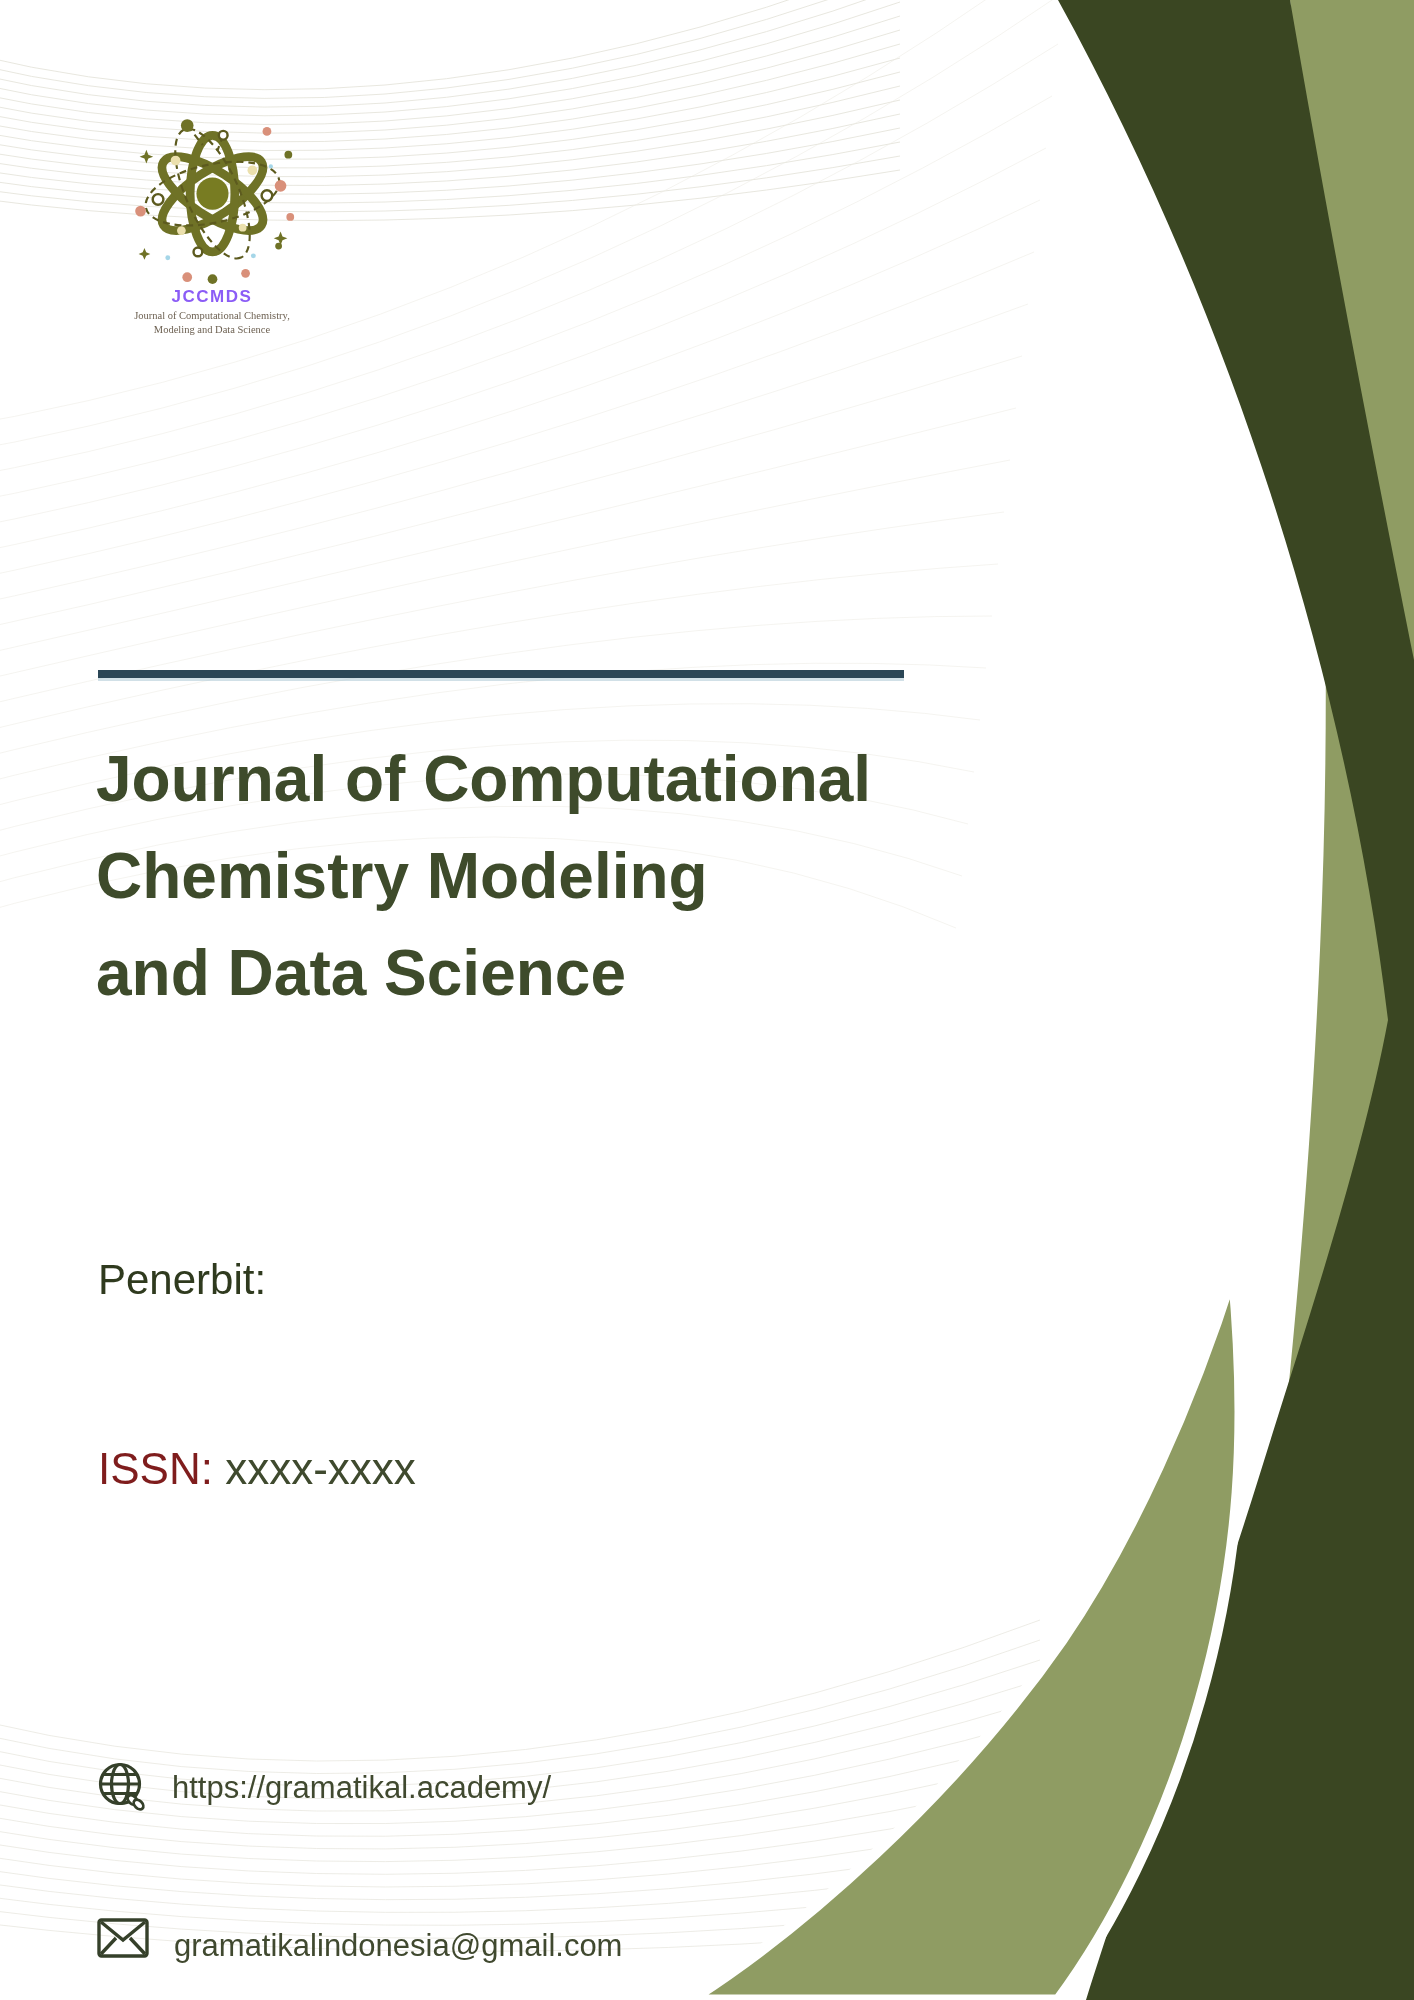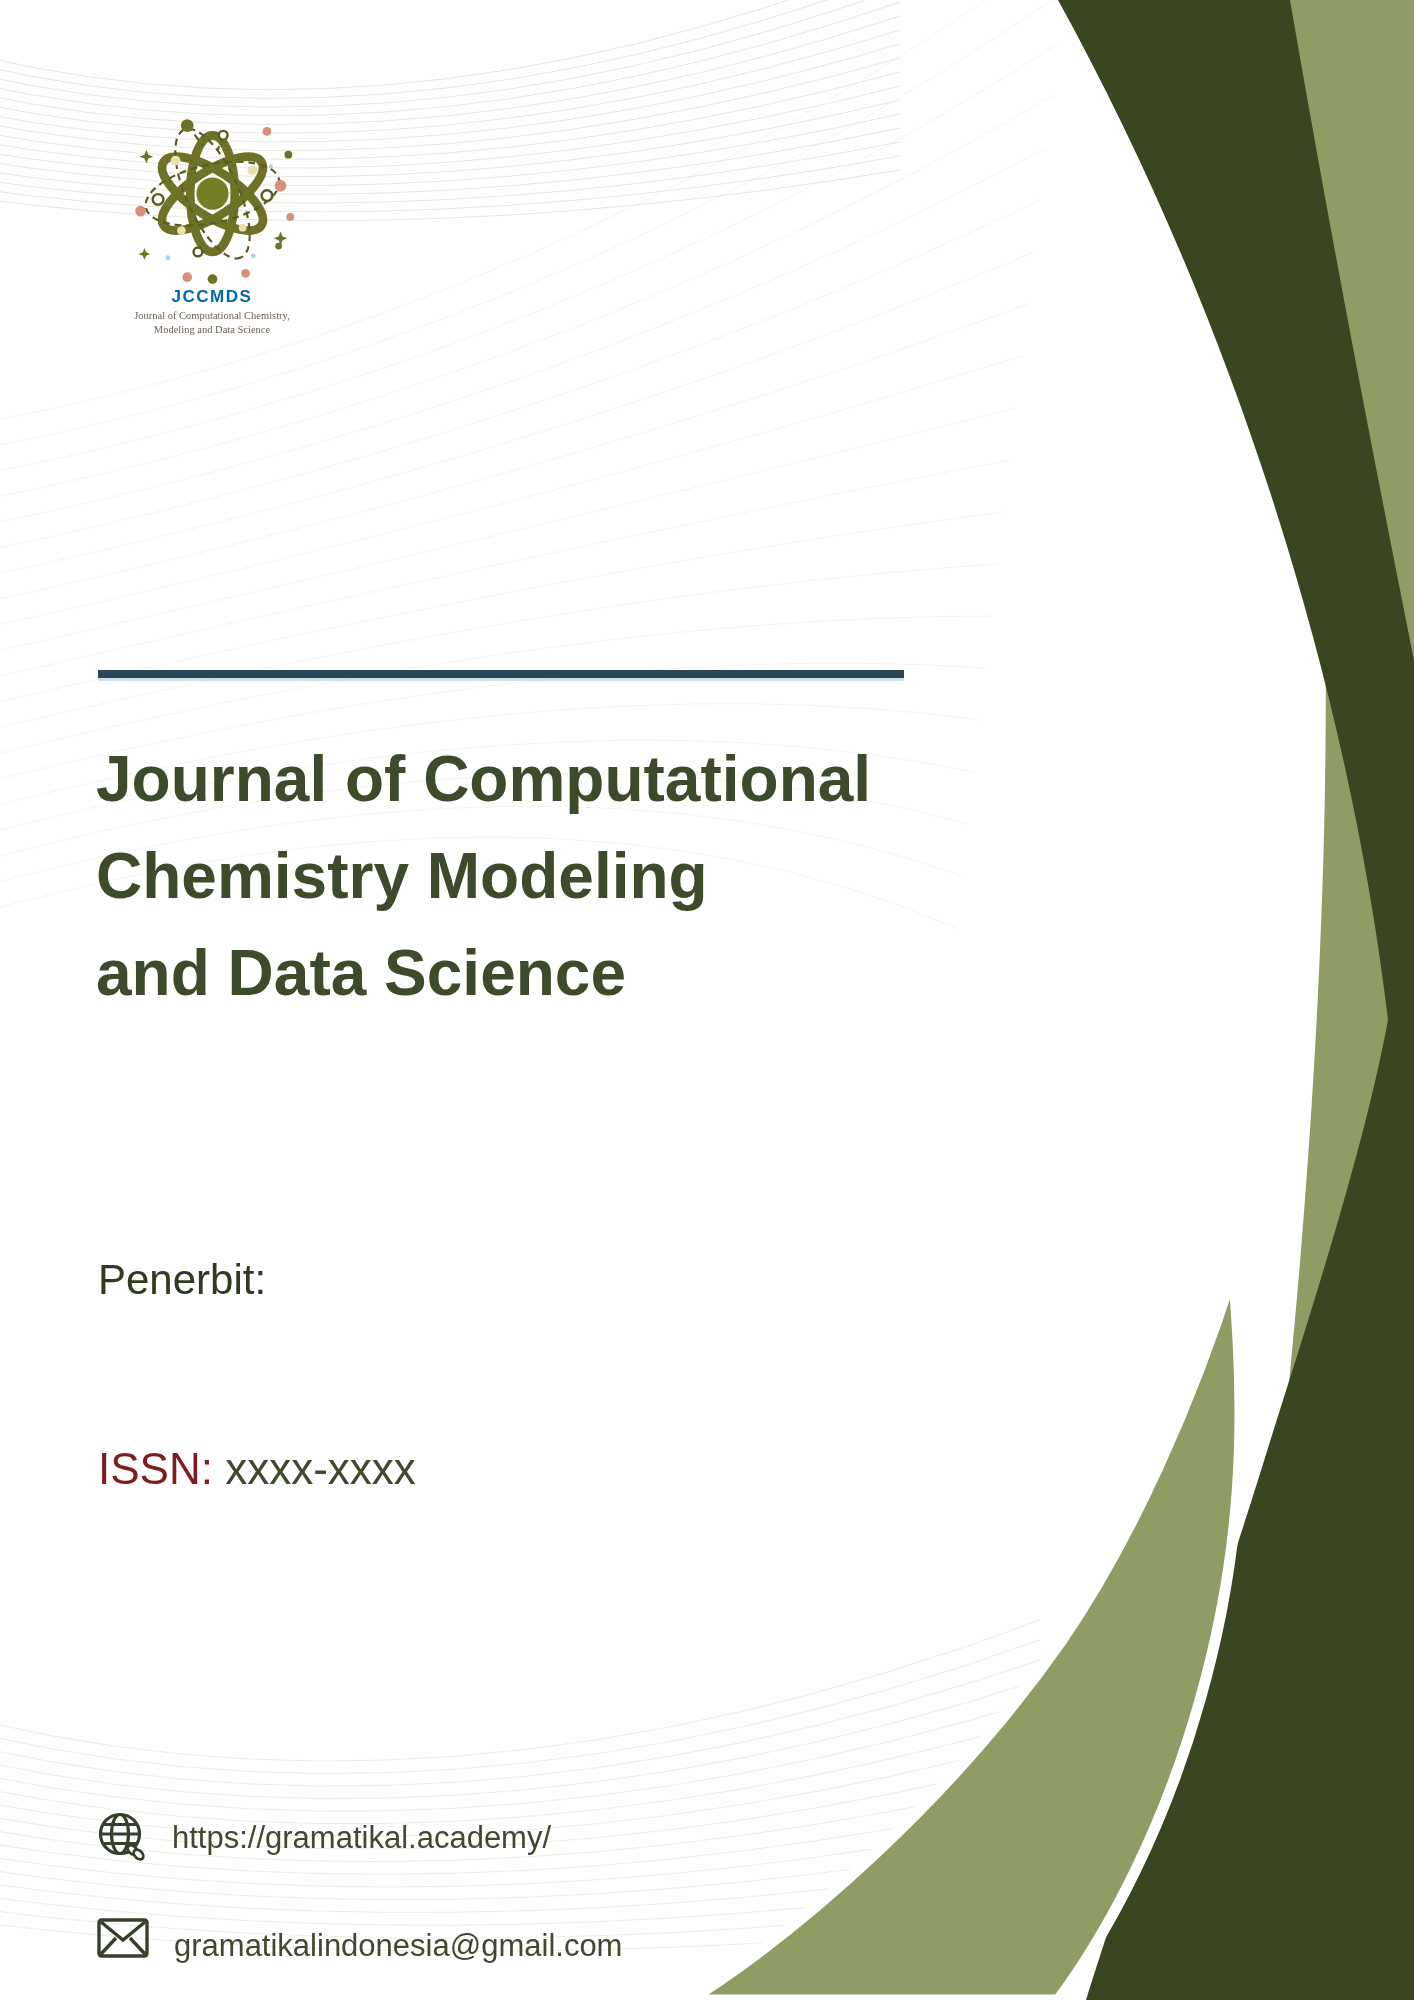--- a/index.html
+++ b/index.html
@@ -8,21 +8,21 @@
     width:1414px;height:2000px;
     background:#ffffff;
     overflow:hidden;
     font-family:"Liberation Sans", sans-serif;
   }
   .deco{position:absolute;inset:0;width:1414px;height:2000px;display:block;}
 
   
   .logo{position:absolute;left:98px;top:110px;width:228px;text-align:center;}
   .logo svg{display:block;margin:0 auto;}
-  .logo-acronym{margin-top:2px;font-weight:700;font-size:17px;letter-spacing:1.5px;color:#0369a1;}
+  .logo-acronym{margin-top:2px;font-weight:700;font-size:17px;letter-spacing:1.5px;color:#8b5cf6;}
   .logo-name{font-family:"Liberation Serif", serif;font-size:10.5px;line-height:1.35;color:#6d6152;margin-top:2px;}
 
   
   .title{
     position:absolute;left:94px;top:470px;
     font-size:122px;font-weight:800;letter-spacing:3px;
     color:#3d4a28;line-height:1;
   }
   .divider{
     position:absolute;left:98px;top:670px;width:806px;height:8px;
@@ -38,21 +38,21 @@
   .publisher{position:absolute;left:98px;top:1256px;color:#33401f;}
   .pub-label{font-size:42px;font-weight:400;color:#2f3a1e;}
   .pub-name{font-size:44px;font-weight:400;color:#3f4a2e;margin-top:28px;}
 
   
   .issn{position:absolute;left:98px;top:1444px;font-size:44px;color:#3f4a2e;}
   .issn-label{font-weight:400;color:#7f1d1d;}
 
   
   .contact-row{position:absolute;left:96px;display:flex;align-items:center;gap:24px;color:#40492f;}
-  .contact-row.website{top:1810px;justify-content:flex-end;}
+  .contact-row.website{top:1760px;justify-content:flex-end;}
   .contact-row.email{top:1916px;align-items:flex-end;}
   .contact-text{font-size:31px;color:#40492f;}
 </style>
 </head>
 <body>
 
 <div class="page">
 
   <svg class="deco" viewBox="0 0 1414 2000" aria-hidden="true">
     <g id="fans">

